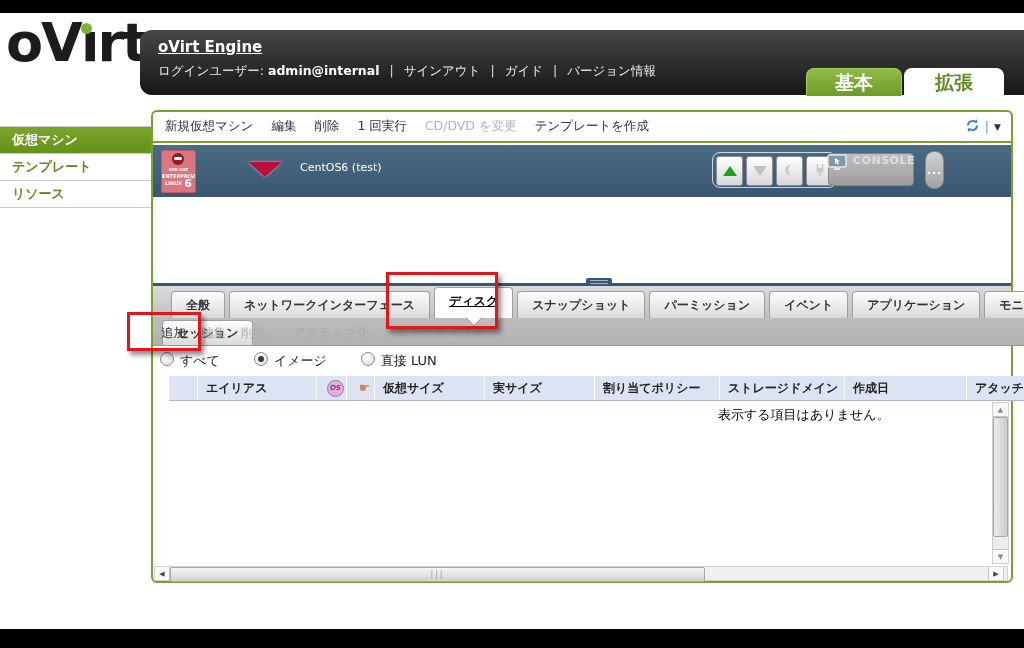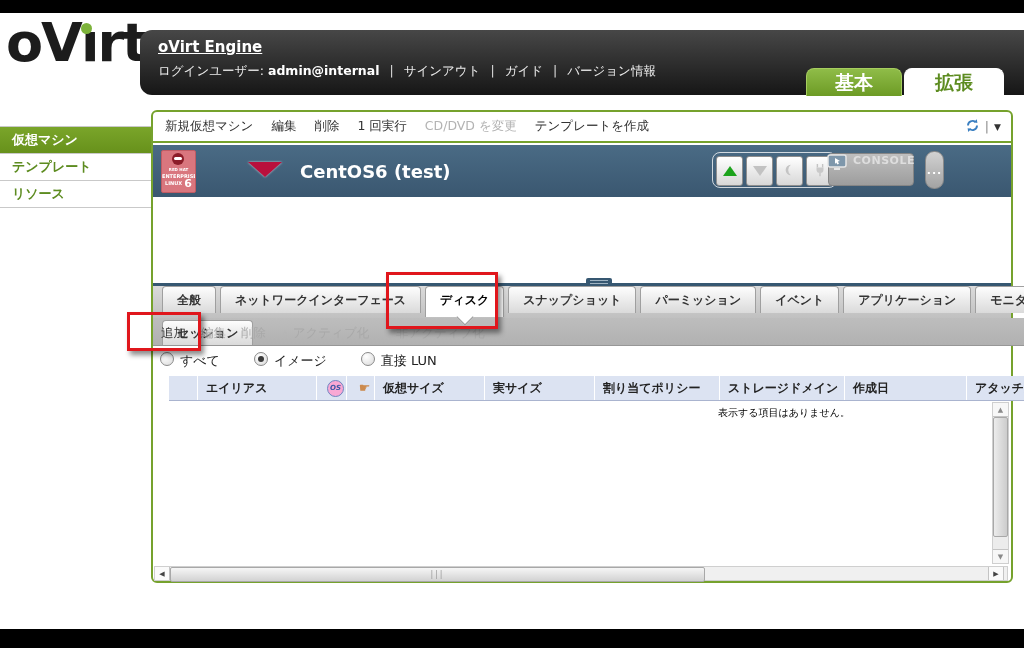--- a/index.html
+++ b/index.html
@@ -47,46 +47,46 @@
              border-radius:2px;color:#fff;text-align:center;overflow:hidden;}
   .rhel-circle{position:absolute;left:10px;top:2px;width:12px;height:12px;border-radius:50%;background:#8c1c28;}
   .rhel-circle:after{content:"";position:absolute;left:2px;top:4px;width:8px;height:3px;border-radius:2px;background:#fff;}
   .rhel-t1{position:absolute;left:0;top:16px;width:33px;font-size:4px;font-weight:bold;}
   .rhel-t2{position:absolute;left:0;top:22px;width:33px;font-size:5px;font-weight:bold;}
   .rhel-t3{position:absolute;left:1px;top:29px;width:20px;font-size:5px;font-weight:bold;text-align:left;padding-left:2px;}
   .rhel-6{position:absolute;right:3px;top:26px;font-size:11px;font-weight:bold;}
   .status-tri{left:95px;top:17px;width:0;height:0;border-left:17px solid transparent;
               border-right:17px solid transparent;border-top:15px solid #b9103c;
               filter:drop-shadow(0 0 1px #cfd8df);}
-  .vm-name{left:147px;top:16px;font-size:18px;font-weight:bold;color:#fff;}
+  .vm-name{left:147px;top:16px;font-size:11px;font-weight:normal;color:#fff;}
   .vm-controls{left:559px;top:7px;height:36px;box-sizing:border-box;border:1px solid rgba(255,255,255,.75);
                border-radius:8px;padding:3px;display:flex;gap:3px;}
   .ctl-btn{width:25px;height:28px;border:1px solid #8e8e8e;border-radius:3px;
            background:linear-gradient(180deg,#ffffff,#d7d7d7);display:flex;align-items:center;justify-content:center;}
   .tri-up{width:0;height:0;border-left:7px solid transparent;border-right:7px solid transparent;border-bottom:10px solid #1ca31c;}
   .tri-down-g{width:0;height:0;border-left:7px solid transparent;border-right:7px solid transparent;border-top:10px solid #c2c2c2;}
   .console-btn{left:675px;top:8px;width:86px;height:33px;box-sizing:border-box;border:1px solid #858585;border-radius:4px;
                background:linear-gradient(180deg,#bfbfbf,#9d9d9d);display:flex;align-items:flex-start;justify-content:center;gap:6px;}
   .console-label{font-size:11px;font-weight:bold;color:#dedede;letter-spacing:.5px;}
   .more-btn{left:772px;top:6px;width:19px;height:38px;box-sizing:border-box;border:1px solid #8a8a8a;border-radius:9px;
             background:linear-gradient(180deg,#d2d2d2,#a3a3a3);color:#fff;font-weight:bold;font-size:11px;
             display:flex;align-items:center;justify-content:center;letter-spacing:1px;}
 
   .splitter{left:0;top:171px;width:858px;height:3px;background:#365771;}
   .split-handle{position:absolute;left:433px;top:-5px;width:26px;height:8px;background:#365771;border-radius:2px;}
   .split-handle i{display:block;height:1px;background:#9fb3c2;margin:2px 4px 0 4px;}
 
   .tabstrip1{left:0;top:174px;width:858px;height:32px;background:linear-gradient(180deg,#dbdbdb,#c0c0c0);
-             display:flex;padding-left:9px;box-sizing:border-box;gap:4px;}
+             display:flex;align-items:flex-end;padding-left:18px;box-sizing:border-box;gap:4px;}
   .tabstrip2{left:0;top:206px;width:1018px;height:28px;background:linear-gradient(180deg,#bdbdbd,#b1b1b1);
              border-bottom:1px solid #979797;box-sizing:border-box;}
   .subtab{height:26px;line-height:26px;padding:0 14px;border:1px solid #9f9f9f;border-bottom:none;
           border-radius:4px 4px 0 0;background:linear-gradient(180deg,#fdfdfd,#dadada);
           font-size:12px;font-weight:bold;color:#333;white-space:nowrap;}
-  .subtab.sel{background:#fff;color:#000;height:30px;position:relative;z-index:2;}
+  .subtab.sel{background:#fff;color:#000;height:30px;position:relative;z-index:2;text-decoration:underline;}
   .subtab.sel .notch{position:absolute;left:50%;bottom:-6px;margin-left:-6px;width:11px;height:11px;background:#fff;
           transform:rotate(45deg);border-right:1px solid #999;border-bottom:1px solid #999;}
   .tab-session{position:absolute;left:9px;top:2px;height:24px;line-height:24px;}
 
   .disk-toolbar{left:0;top:208px;width:600px;height:26px;display:flex;align-items:center;
                 padding-left:8px;box-sizing:border-box;gap:15px;font-size:12.5px;z-index:3;}
   .disk-toolbar .on{color:#333;}
   .disk-toolbar .off{color:#a9a9a9;display:flex;align-items:center;gap:4px;}
   .mini-tri{font-size:10px;color:#b5b5b5;}
 
@@ -98,21 +98,21 @@
   .radio-circle.checked:after{content:"";position:absolute;left:3px;top:3px;width:6px;height:6px;border-radius:50%;background:#3a3a3a;}
 
   .grid-header{left:16px;top:264px;width:858px;height:25px;background:#dce3f2;border-bottom:1px solid #aab4cf;
                box-sizing:border-box;display:flex;font-size:12px;font-weight:bold;color:#222;}
   .gh-cell{border-right:1px solid #ffffff;line-height:24px;padding-left:8px;box-sizing:border-box;
            white-space:nowrap;overflow:hidden;display:flex;align-items:center;}
   .os-badge{width:15px;height:15px;border-radius:50%;border:1.5px solid #6f86c2;background:#f9a8d4;
             color:#3a57a5;font-size:7px;font-weight:bold;font-style:italic;display:flex;align-items:center;justify-content:center;margin:12px auto;}
   .hand-glyph{color:#cc8a4e;font-size:13px;margin:0 auto;}
 
-  .empty-msg{left:565px;top:294px;font-size:10px;color:#000;}
+  .empty-msg{left:565px;top:294px;font-size:13px;color:#000;}
 
   .vscroll{left:839px;top:290px;width:17px;height:162px;background:#ececec;border:1px solid #cfcfcf;box-sizing:border-box;}
   .vs-btn{position:absolute;left:0;width:15px;height:13px;background:#f7f7f7;border-bottom:1px solid #c4c4c4;
           display:flex;align-items:center;justify-content:center;font-size:7px;color:#8a8a8a;}
   .vs-up{top:0;}
   .vs-down{bottom:0;border-top:1px solid #c4c4c4;border-bottom:none;}
   .vs-thumb{position:absolute;left:0;top:14px;width:13px;height:118px;border:1px solid #a8a8a8;border-radius:2px;
             background:linear-gradient(90deg,#ececec,#cccccc);}
 
   .hscroll{left:1px;top:454px;width:854px;height:15px;background:#f0f0f0;border:1px solid #cfcfcf;box-sizing:border-box;}

